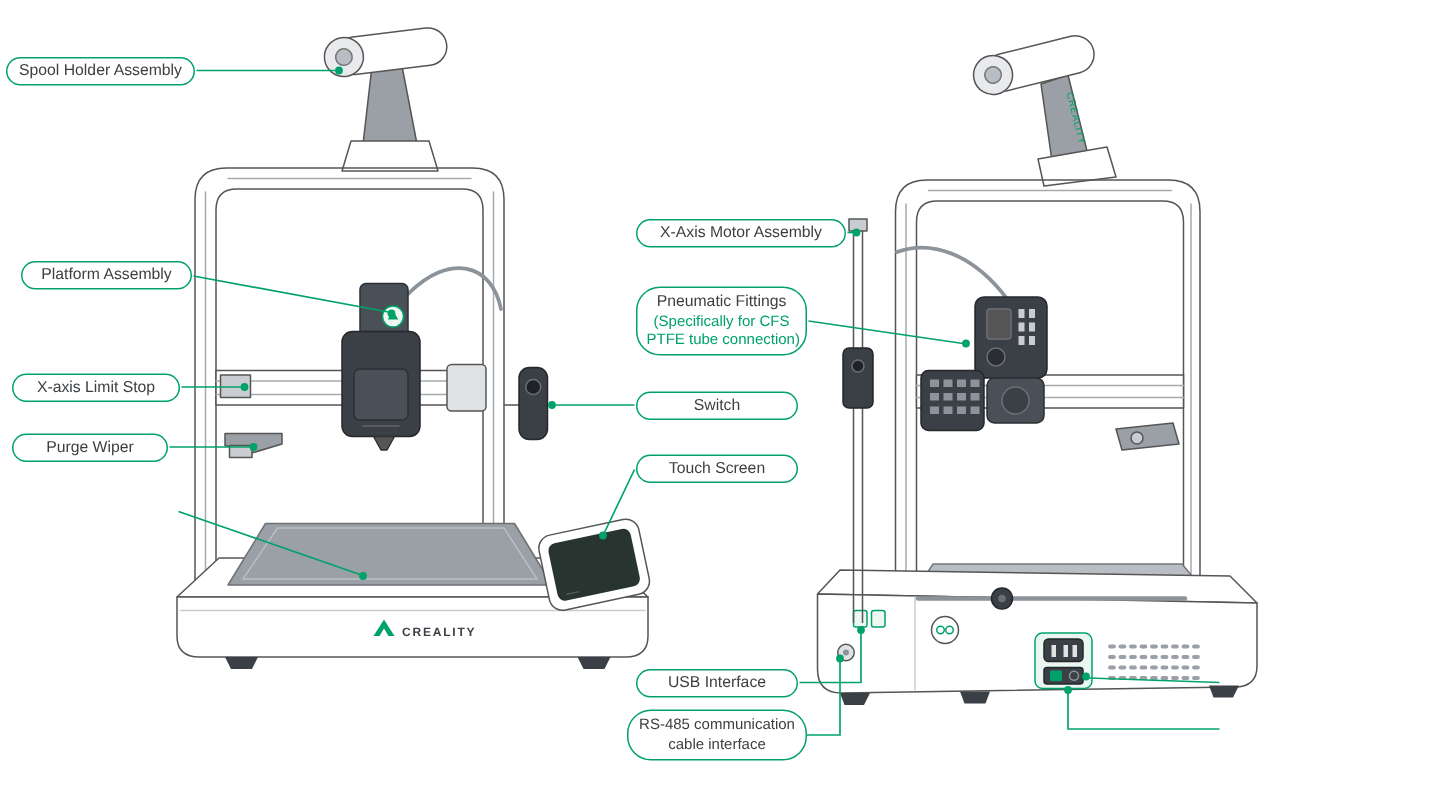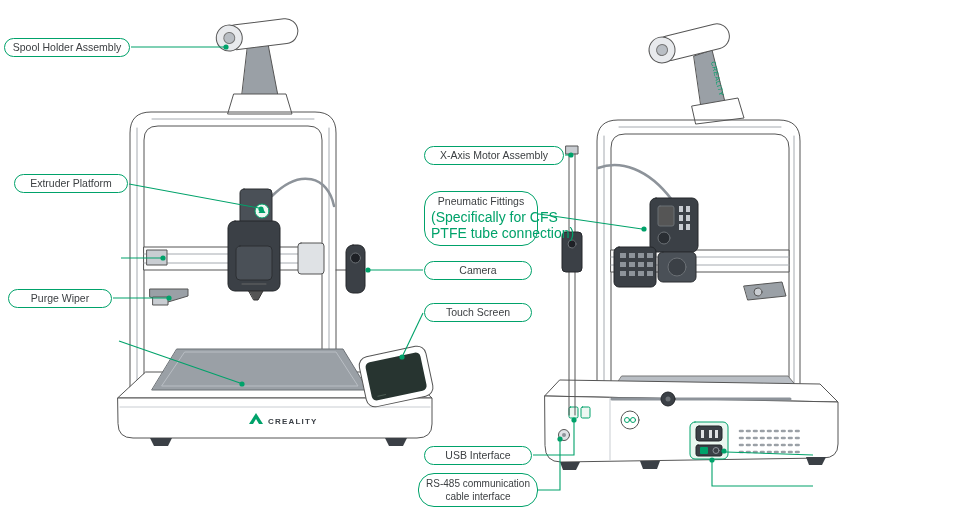--- a/index.html
+++ b/index.html
@@ -16,21 +16,21 @@
     border-radius:999px;
     color:#3d4043;
     font-size:10.5px;
     line-height:1.3;
     padding:1.5px 6px;
     text-align:center;
     white-space:nowrap;
   }
   .pill.multi { border-radius:16px; padding:3px 6px; }
   .pill .t  { display:block; }
-  .pill .sub { display:block; color:#00A26A; font-size:14px; line-height:1.2; }
+  .pill .sub { display:block; color:#00A26A; font-size:10px; line-height:1.2; }
   .pill.small { font-size:10px; }
 </style>
 </head>
 <body>
 
 <div class="canvas">
 
   <svg class="layer" width="953" height="528" viewBox="0 0 953 528" stroke-linejoin="round" stroke-linecap="round">
 
     <g>
@@ -269,35 +269,36 @@
       <circle cx="402" cy="357" r="2.6"></circle>
       <circle cx="574" cy="420" r="2.6"></circle>
       <circle cx="560" cy="439" r="2.6"></circle>
       <circle cx="724" cy="451" r="2.6"></circle>
       <circle cx="712" cy="460" r="2.6"></circle>
     </g>
   </svg>
 
   <div class="pill" style="left:4px; top:38px; width:126px">Spool Holder Assembly</div>
 
-  <div class="pill" style="left:14px; top:174px; width:114px">Extruder Platform</div>
-
+  <div class="pill" style="left:14px; top:174px; width:114px">Platform Assembly</div>
+
+  <div class="pill" style="left:8px; top:249px; width:112px">X-axis Limit Stop</div>
 
   <div class="pill" style="left:8px; top:289px; width:104px">Purge Wiper</div>
 
 
   <div class="pill" style="left:424px; top:146px; width:140px">X-Axis Motor Assembly</div>
 
   <div class="pill multi" style="left:424px; top:191px; width:114px">
     <span class="t">Pneumatic Fittings</span>
     <span class="sub">(Specifically for CFS</span>
     <span class="sub">PTFE tube connection)</span>
   </div>
 
-  <div class="pill" style="left:424px; top:261px; width:108px">Camera</div>
+  <div class="pill" style="left:424px; top:261px; width:108px">Switch</div>
 
   <div class="pill" style="left:424px; top:303px; width:108px">Touch Screen</div>
 
   <div class="pill" style="left:424px; top:446px; width:108px">USB Interface</div>
 
   <div class="pill multi small" style="left:418px; top:473px; width:120px">
     <span class="t">RS-485 communication</span>
     <span class="t">cable interface</span>
   </div>
 

